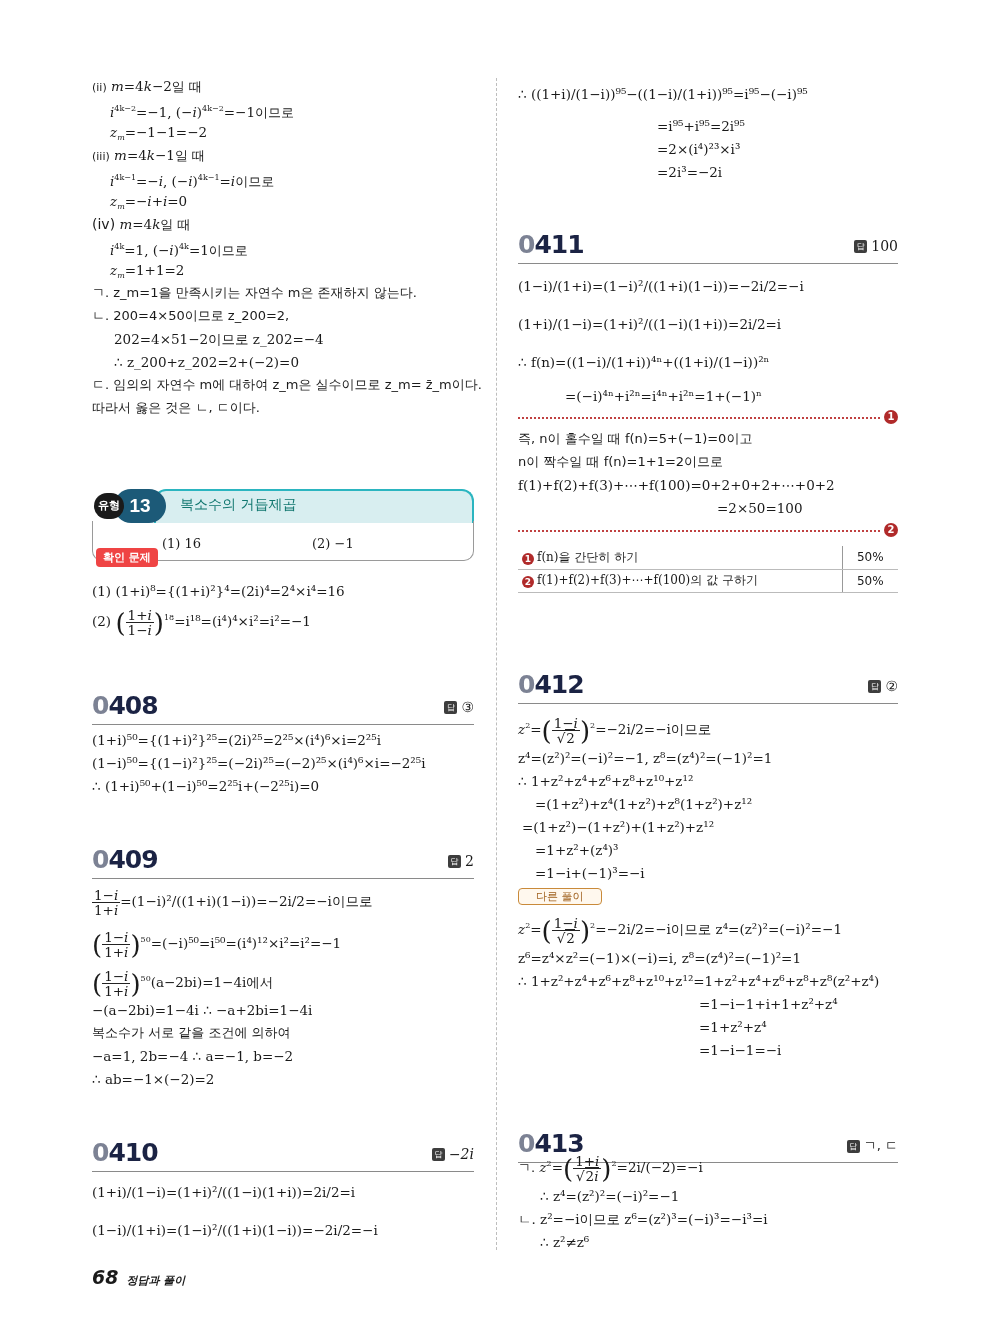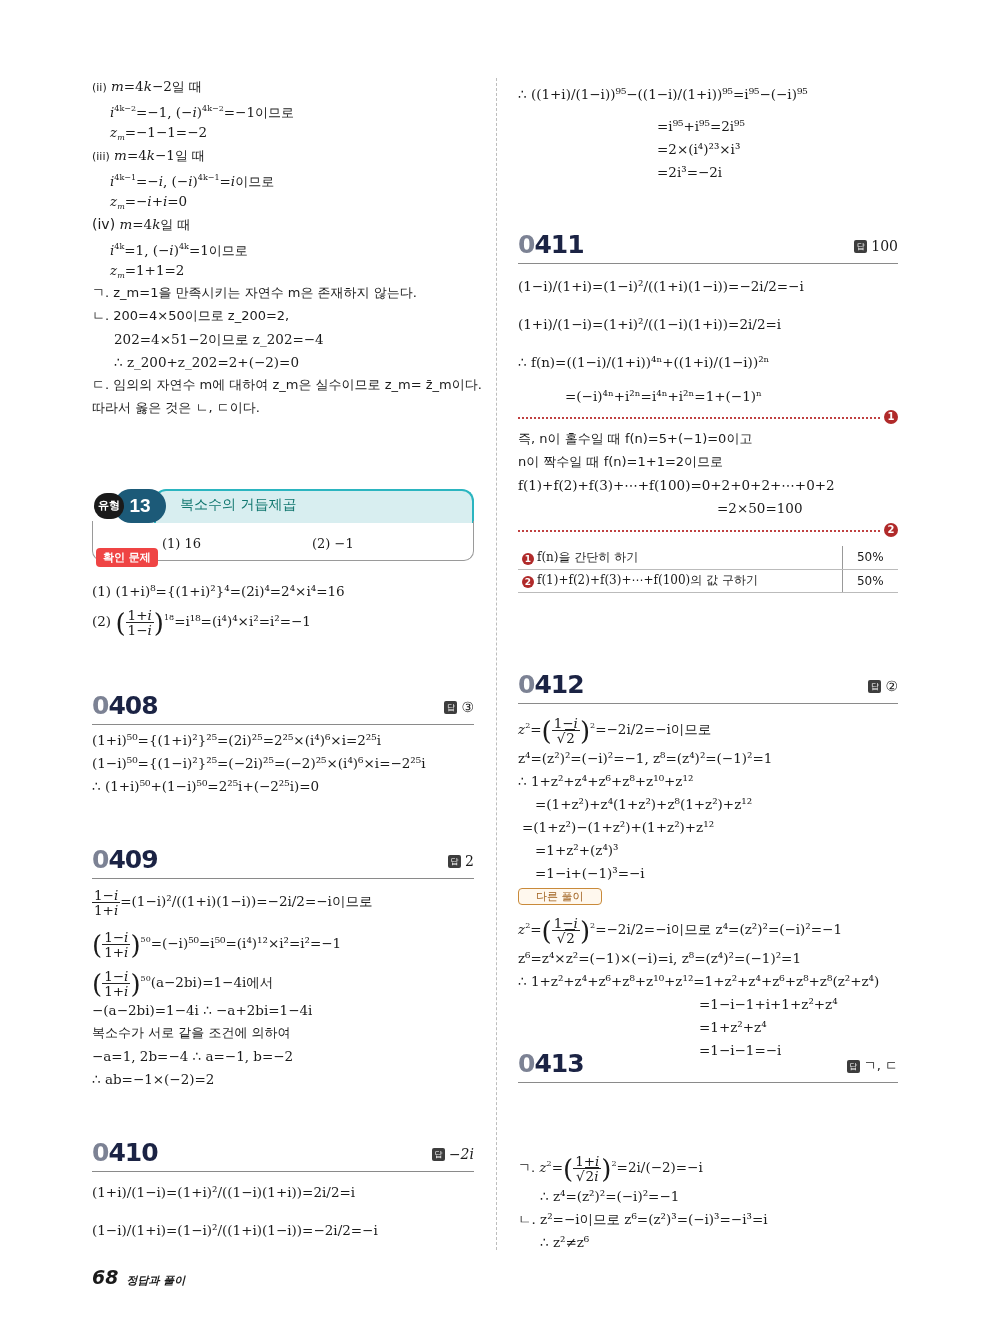--- a/index.html
+++ b/index.html
@@ -208,21 +208,21 @@
 <div class="alt-badge" style="left:518px;top:888px;">다른 풀이</div>
 <div class="line" style="left:518px;top:916px;">
   <span class="it">z</span><sup>2</sup>=<span class="paren">(</span><span class="frac"><span class="num">1−<span class="it">i</span></span><span class="den">√<span class="sqrt">2</span></span></span><span class="paren">)</span><sup>2</sup><span>=−2i/2=−i이므로 z⁴=(z²)²=(−i)²=−1</span>
 </div>
 <div class="line" style="left:518px;top:948px;">z⁶=z⁴×z²=(−1)×(−i)=i, z⁸=(z⁴)²=(−1)²=1</div>
 <div class="line" style="left:518px;top:971px;">∴ 1+z²+z⁴+z⁶+z⁸+z¹⁰+z¹²=1+z²+z⁴+z⁶+z⁸+z⁸(z²+z⁴)</div>
 <div class="line" style="left:699px;top:994px;">=1−i−1+i+1+z²+z⁴</div>
 <div class="line" style="left:699px;top:1017px;">=1+z²+z⁴</div>
 <div class="line" style="left:699px;top:1040px;">=1−i−1=−i</div>
 
-<div class="prob-head" style="left:518px;top:1043px;width:380px;">
+<div class="prob-head" style="left:518px;top:1123px;width:380px;">
   <div class="prob-num"><span><span class="zero">0</span>413</span></div>
   <div class="ans">
       <span class="ans-box">답</span>
       <span class="kr">ㄱ, ㄷ</span>
     </div>
 </div>
 <div class="line" style="left:518px;top:1154px;">
   <span class="kr">ㄱ.</span> <span class="it">z</span><sup>2</sup>=<span class="paren">(</span><span class="frac"><span class="num">1+<span class="it">i</span></span><span class="den">√<span class="sqrt">2<span class="it">i</span></span></span></span><span class="paren">)</span><sup>2</sup><span>=2i/(−2)=−i</span>
 </div>
 <div class="line" style="left:540px;top:1186px;">∴ z⁴=(z²)²=(−i)²=−1</div>

